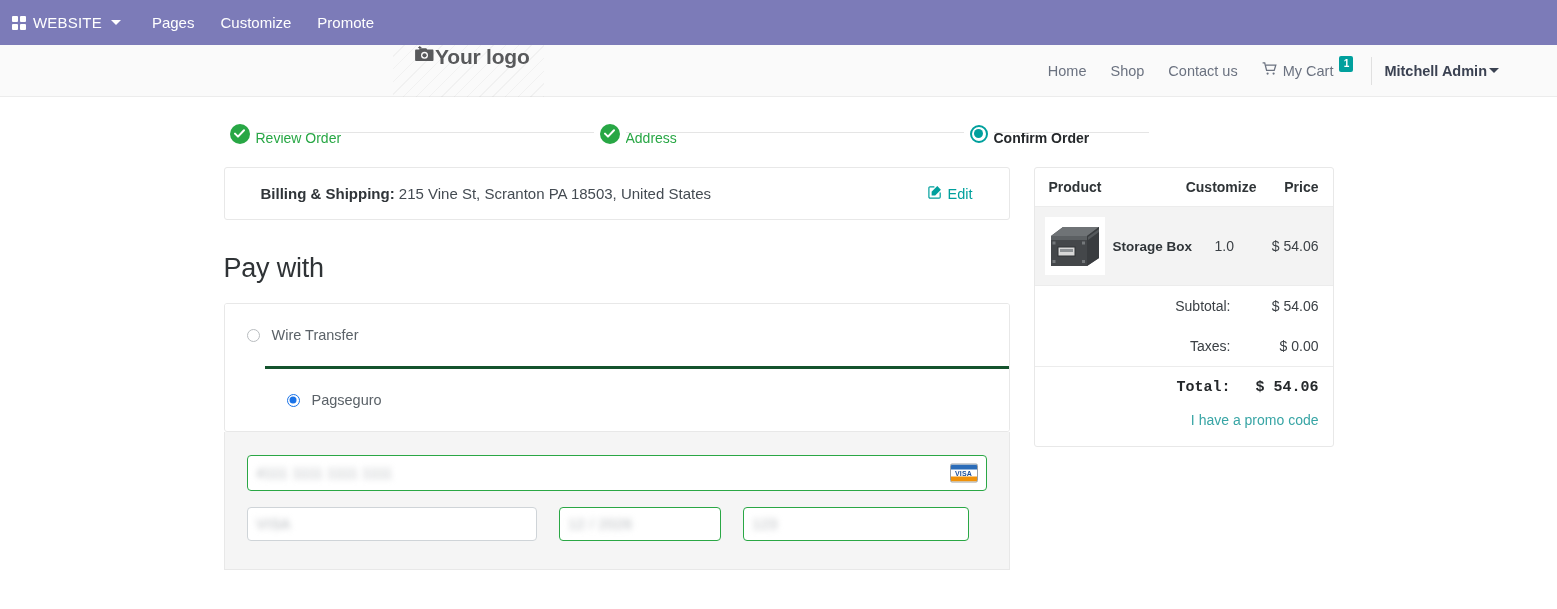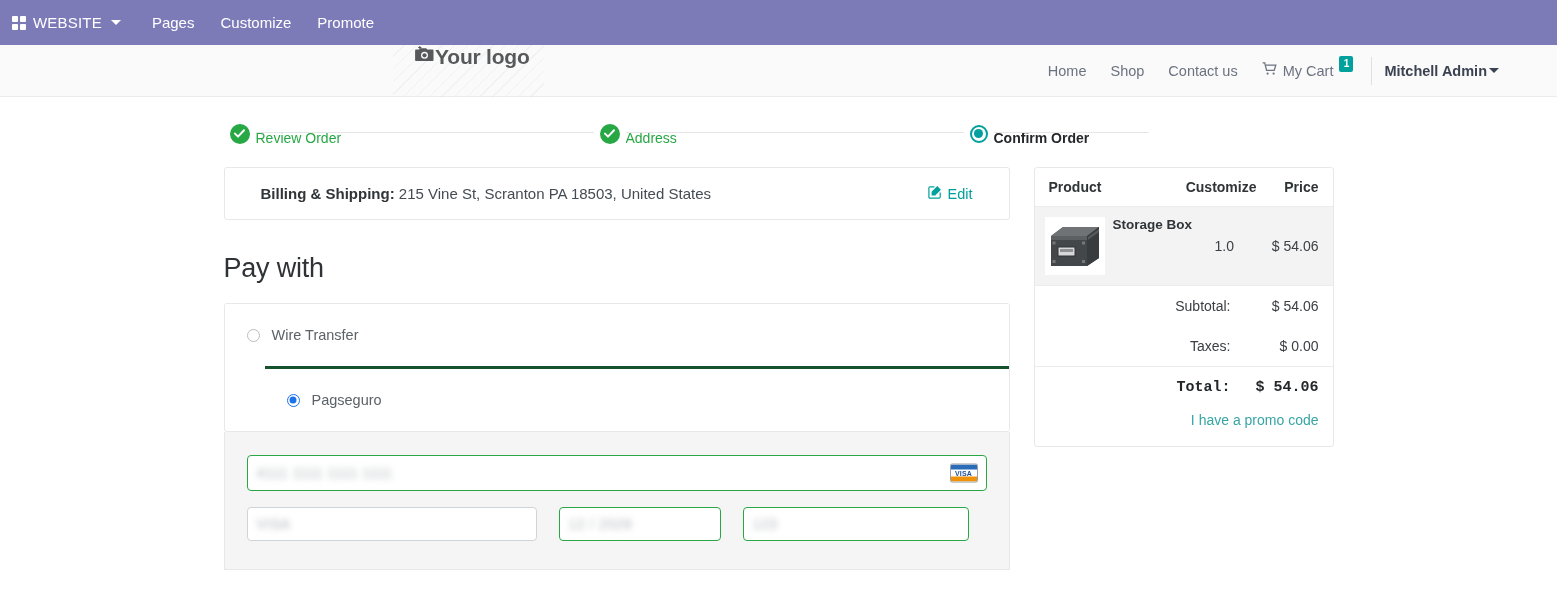--- a/index.html
+++ b/index.html
@@ -383,20 +383,21 @@
   .summary-row-product {
     display: flex;
     align-items: center;
     padding: 10px 14px 10px 10px;
     background: #f3f3f3;
     border-bottom: 1px solid #ececec;
   }
   .prod-cell {
     flex: 1;
     display: flex;
+    align-items: center;
     gap: 8px;
   }
   .prod-thumb {
     width: 60px; height: 58px;
     background: #ffffff;
     flex: none;
     display: flex;
     align-items: center;
     justify-content: center;
   }

